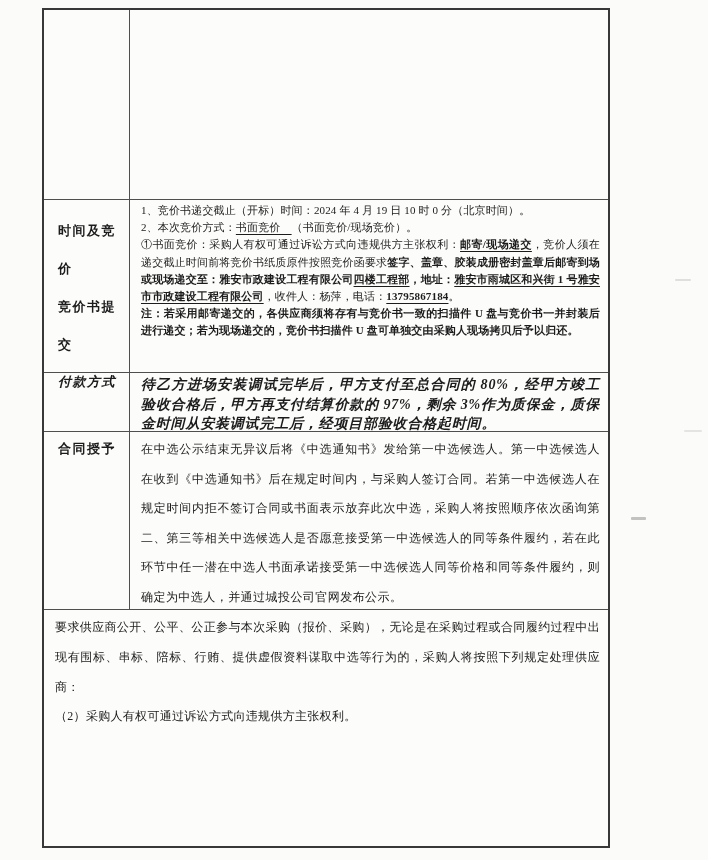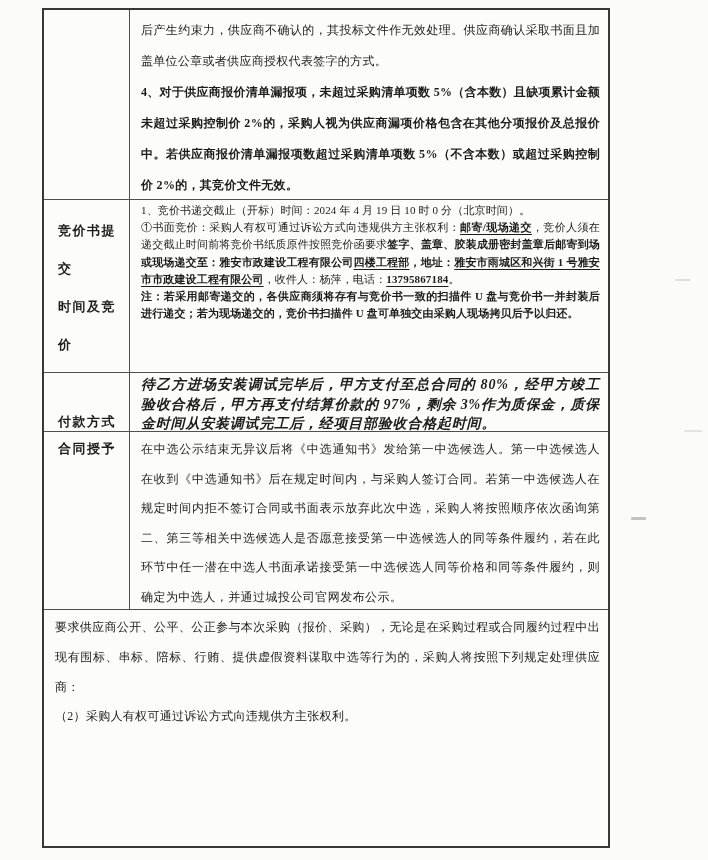--- a/index.html
+++ b/index.html
@@ -28,21 +28,21 @@
   .label-cell{
     width:86px;flex:0 0 86px;
     border-right:1px solid #4f4f4f;
     box-sizing:border-box;
     padding:6px 2px 0 14px;
     font-size:13px;font-weight:bold;
     letter-spacing:1.5px;
     display:flex;flex-direction:column;
   }
   .label-top{justify-content:flex-start;padding-top:8px;}
-  .label-center{justify-content:flex-end;padding-top:0;}
+  .label-center{justify-content:flex-start;padding-top:0;font-style:italic;}
   .label-line{display:block;}
   .r2 .label-cell{line-height:38px;padding-top:12px;}
   .content-cell{
     flex:1;box-sizing:border-box;
     padding:0 8px 0 11px;
     overflow:hidden;
   }
   .para{margin:0;text-align:justify;text-justify:inter-ideograph;}
   .para:last-child{margin-bottom:0;}
   .c-r1{font-size:12px;line-height:31px;letter-spacing:0.3px;padding-top:5px;}
@@ -57,34 +57,31 @@
   .a2{left:684px;top:430px;width:18px;height:2px;opacity:.2;}
   .a3{left:631px;top:517px;width:15px;height:3px;opacity:.5;}
 </style>
 </head>
 <body>
 
 <div class="doc-table">
 
   <div class="row r1">
     <div class="label-cell label-top"></div>
-    <div class="content-cell c-r1">
-        <p class="para"><span>后产生约束力，供应商不确认的，其投标文件作无效处理。供应商确认采取书面且加盖单位公章或者供应商授权代表签字的方式。</span></p>
-        <p class="para"><span class="b">4、对于供应商报价清单漏报项，未超过采购清单项数 5%（含本数）且缺项累计金额未超过采购控制价 2%的，采购人视为供应商漏项价格包含在其他分项报价及总报价中。若供应商报价清单漏报项数超过采购清单项数 5%（不含本数）或超过采购控制价 2%的，其竞价文件无效。</span></p>
-      </div>
   </div>
 
   <div class="row r2">
     <div class="label-cell label-top">
+      <span class="label-line">时间及竞价</span>
       <span class="label-line">竞价书提交</span>
-      <span class="label-line">时间及竞价</span>
       <span class="label-line">方式</span>
     </div>
     <div class="content-cell c-r2">
         <p class="para"><span>1、竞价书递交截止（开标）时间：2024 年 4 月 19 日 10 时 0 分（北京时间）。</span></p>
+        <p class="para"><span>2、本次竞价方式：</span><span class="u">书面竞价　</span><span>（书面竞价/现场竞价）。</span></p>
         <p class="para"><span>①书面竞价：采购人有权可通过诉讼方式向违规供方主张权利：</span><span class="b u">邮寄/现场递交</span><span>，竞价人须在递交截止时间前将竞价书纸质原件按照竞价函要求</span><span class="b">签字、盖章、胶装成册密封盖章后邮寄到场或现场递交至：雅安市政建设工程有限公司</span><span class="b u">四楼工程部</span><span class="b">，地址：</span><span class="b u">雅安市雨城区和兴街 1 号雅安市市政建设工程有限公司</span><span>，收件人：杨萍，电话：</span><span class="b u">13795867184</span><span>。</span></p>
         <p class="para"><span class="b">注：若采用邮寄递交的，各供应商须将存有与竞价书一致的扫描件 U 盘与竞价书一并封装后进行递交；若为现场递交的，竞价书扫描件 U 盘可单独交由采购人现场拷贝后予以归还。</span></p>
       </div>
   </div>
 
   <div class="row r3">
     <div class="label-cell label-center">
       <span class="label-line">付款方式</span>
     </div>
     <div class="content-cell c-r3">

